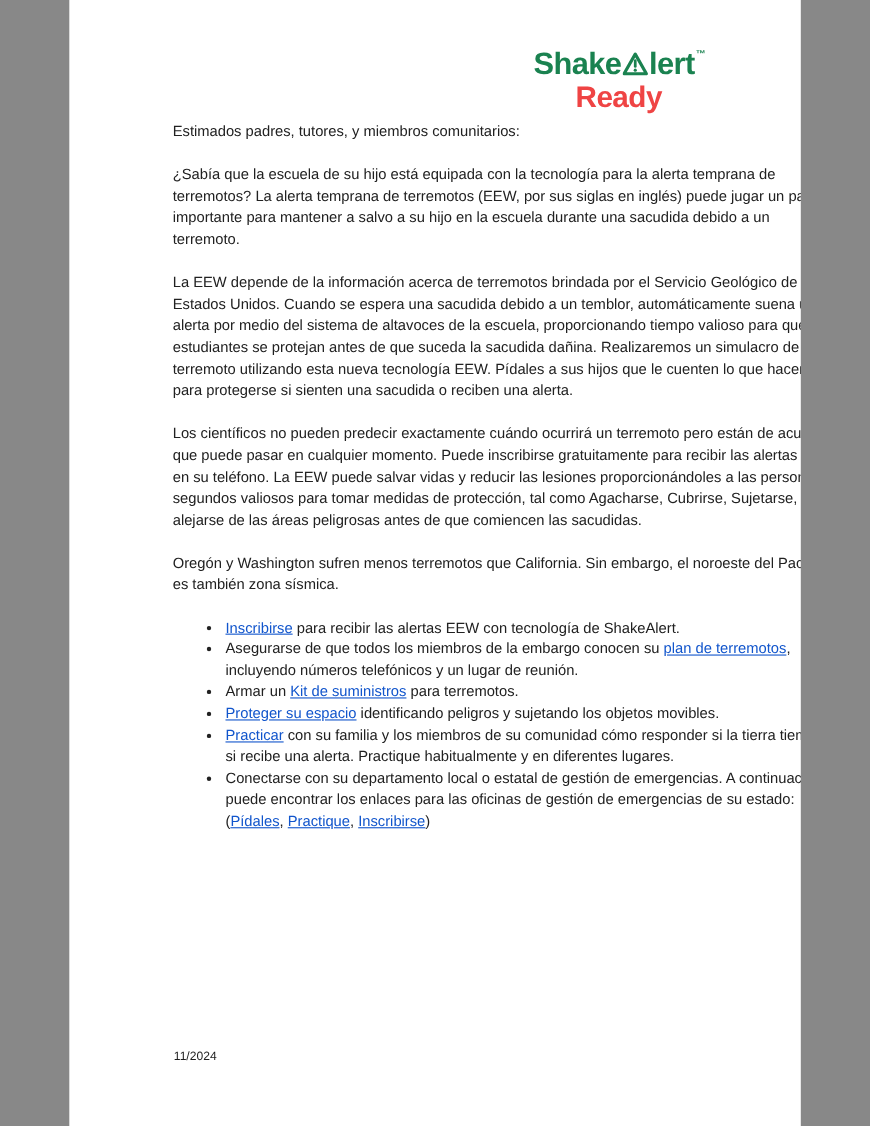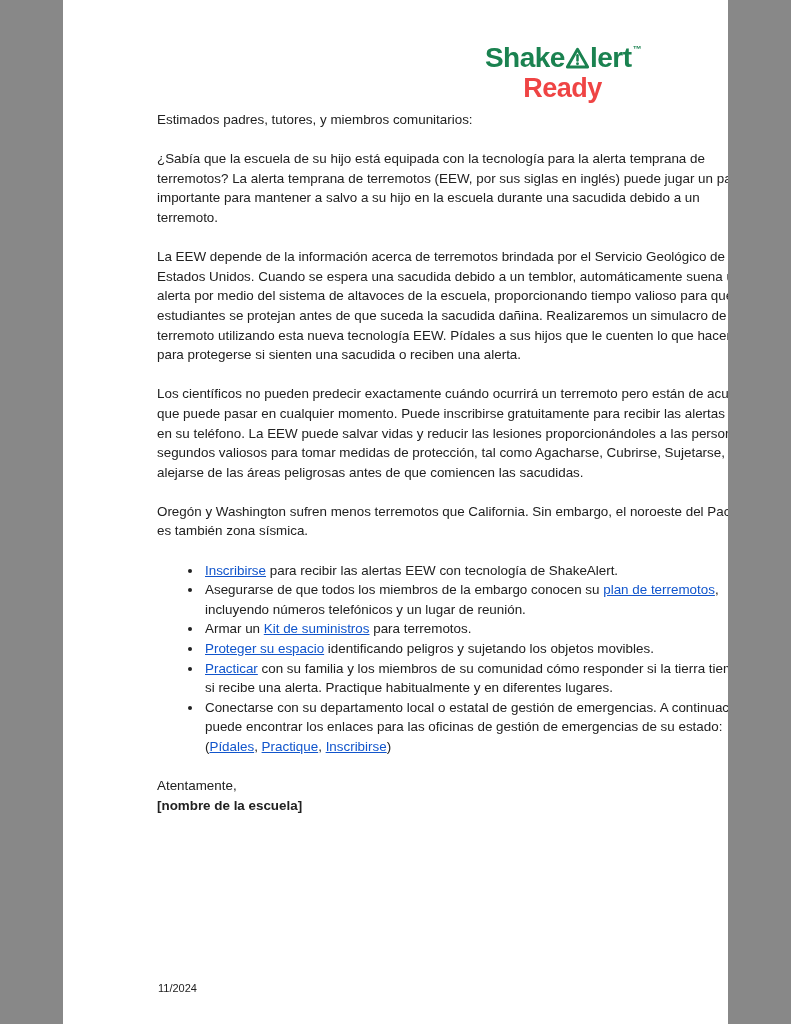--- a/index.html
+++ b/index.html
@@ -73,21 +73,21 @@
     padding-left: 2px;
   }
   a.doc-link {
     color: #1155cc;
     cursor: pointer;
   }
   .closing-name { font-weight: bold; }
   .footer-date {
     position: absolute;
     left: 95px;
-    top: 982px;
+    top: 955px;
     font-size: 11px;
     color: #1d1d1d;
     font-family: "Liberation Sans", sans-serif;
   }
 </style>
 </head>
 <body>
 
 <div class="page">
 
@@ -117,21 +117,17 @@
     <ul class="bullets">
         <li><a href="#" class="doc-link">Inscribirse</a><span> para recibir las alertas EEW con tecnología de ShakeAlert.</span></li>
         <li><span>Asegurarse de que todos los miembros de la embargo conocen su </span><a href="#" class="doc-link">plan de terremotos</a><span>, incluyendo números telefónicos y un lugar de reunión.</span></li>
         <li><span>Armar un </span><a href="#" class="doc-link">Kit de suministros</a><span> para terremotos.</span></li>
         <li><a href="#" class="doc-link">Proteger su espacio</a><span> identificando peligros y sujetando los objetos movibles.</span></li>
         <li><a href="#" class="doc-link">Practicar</a><span> con su familia y los miembros de su comunidad cómo responder si la tierra tiembla o si recibe una alerta. Practique habitualmente y en diferentes lugares.</span></li>
         <li><span>Conectarse con su departamento local o estatal de gestión de emergencias.  A continuación puede encontrar los enlaces para las oficinas de gestión de emergencias de su estado: (</span><a href="#" class="doc-link">Pídales</a><span>, </span><a href="#" class="doc-link">Practique</a><span>, </span><a href="#" class="doc-link">Inscribirse</a><span>)</span></li>
       </ul>
 
 
-    <p style="margin-bottom:0">
-      <span>Atentamente,</span><br>
-      <span class="closing-name">[nombre de la escuela]</span>
-    </p>
   </div>
 
   <div class="footer-date">11/2024</div>
 
 </div>
 
 </body></html>

